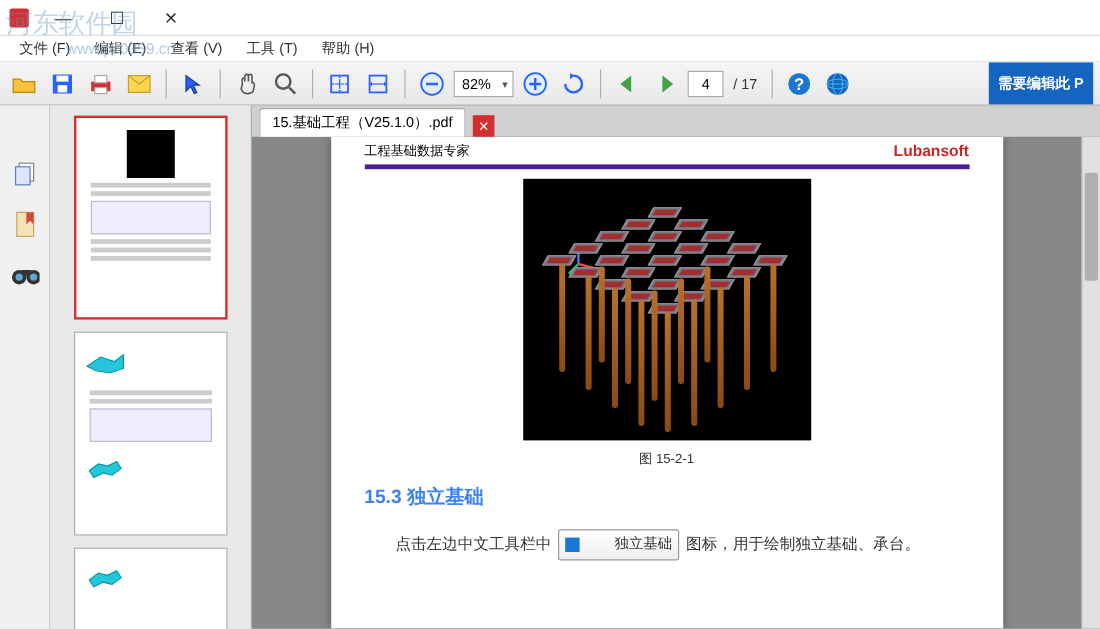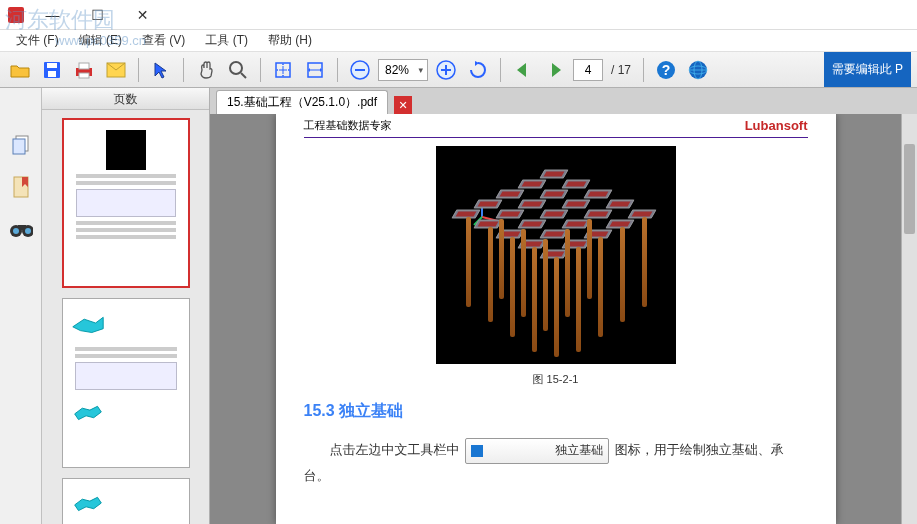--- a/index.html
+++ b/index.html
@@ -19,21 +19,21 @@
 .menubar .item { padding: 2px 10px; color: #333; font-size: 12px; }
 
 
 .toolbar { height: 36px; background: linear-gradient(#f5f5f5,#e8e8e8); border-bottom: 1px solid #b0b0b0; display: flex; align-items: center; padding: 0 6px; gap: 4px; }
 .tbtn { width: 28px; height: 28px; display: flex; align-items: center; justify-content: center; border-radius: 3px; }
 .tsep { width: 1px; height: 24px; background: #b0b0b0; margin: 0 4px; }
 .zoom-combo { height: 22px; border: 1px solid #aaa; background: #fff; padding: 0 18px 0 6px; font-size: 12px; display: flex; align-items: center; position: relative; }
 .zoom-combo::after { content: "▾"; position: absolute; right: 4px; font-size: 9px; color: #555; }
 .page-input { width: 30px; height: 22px; border: 1px solid #aaa; text-align: center; font-size: 12px; }
 .page-total { font-size: 12px; color: #333; padding: 0 4px; }
-.edit-banner { margin-left: auto; background: #1565c0; color: #fff; font-size: 12px; font-weight: normal; padding: 6px 8px; height: 100%; display: flex; align-items: center; }
+.edit-banner { margin-left: auto; background: #1565c0; color: #fff; font-size: 12px; font-weight: bold; padding: 6px 8px; height: 100%; display: flex; align-items: center; }
 
 
 .content { display: flex; height: calc(524px - 30px - 22px - 36px); }
 
 
 .leftstrip { width: 42px; background: #f0f0f0; border-right: 1px solid #c0c0c0; display: flex; flex-direction: column; align-items: center; gap: 18px; padding-top: 45px; }
 .leftstrip .sicon { width: 24px; height: 24px; display: flex; align-items: center; justify-content: center; }
 
 
 .thumbs { width: 168px; background: #e8e8e8; border-right: 1px solid #b0b0b0; display: flex; flex-direction: column; }
@@ -50,30 +50,30 @@
 .t-shape { width: 38px; height: 24px; margin: 6px auto; }
 
 
 .viewer { flex: 1; background: #888; display: flex; flex-direction: column; }
 .doc-tabs { height: 26px; background: #d0d0d0; display: flex; align-items: flex-end; padding-left: 6px; text-align: right; }
 .doc-tab { height: 24px; background: #fff; border: 1px solid #aaa; border-bottom: none; padding: 0 10px; font-size: 12px; display: flex; align-items: center; border-radius: 3px 3px 0 0; }
 .doc-tab-close { width: 18px; height: 18px; background: #d32f2f; color: #fff; margin-left: 6px; display: flex; align-items: center; justify-content: center; font-size: 11px; cursor: pointer; }
 .page-area { flex: 1; overflow: auto; background: #888; display: flex; justify-content: center; padding: 0; }
 .page { width: 560px; background: #fff; box-shadow: 0 0 8px rgba(0,0,0,0.4); padding: 0 28px 20px; }
 
-.page-hdr { display: flex; justify-content: space-between; align-items: center; border-bottom: 1px solid #4c1d95; padding: 4px 0; font-size: 11px; }
+.page-hdr { display: flex; justify-content: space-between; align-items: center; border-bottom: 4px solid #4c1d95; padding: 4px 0; font-size: 11px; }
 .page-hdr .brand { color: #c62828; font-weight: bold; font-size: 13px; }
 
 .model3d { width: 240px; height: 218px; background: #000; margin: 8px auto; position: relative; overflow: hidden; }
 .caption { text-align: center; font-size: 11px; color: #333; margin: 6px 0 14px; }
 
 .heading { font-size: 16px; font-weight: bold; color: #3b82f6; margin: 10px 0 14px; }
 .para { font-size: 13px; color: #333; line-height: 1.8; text-indent: 2em; margin: 16px 0; }
 
-.inline-btn { display: inline-flex; align-items: center; vertical-align: middle; border: 1px solid #999; background: linear-gradient(#fff,#eee); padding: 1px 5px; font-size: 12px; border-radius: 2px; margin: 0 2px; gap: 43px; }
+.inline-btn { display: inline-flex; align-items: center; vertical-align: middle; border: 1px solid #999; background: linear-gradient(#fff,#eee); padding: 1px 5px; font-size: 12px; border-radius: 2px; margin: 0 2px; }
 .inline-btn .ico { width: 12px; height: 12px; background: #1976d2; margin-right: 3px; }
 
 .vscroll { width: 16px; background: #e0e0e0; border-left: 1px solid #b0b0b0; position: relative; }
 .vscroll-thumb { position: absolute; top: 30px; left: 2px; right: 2px; height: 90px; background: #b0b0b0; border-radius: 2px; }
 
 
 .piles { position: absolute; left: 50%; top: 50%; transform: translate(-50%,-48%); width: 220px; height: 200px; }
 .cap { position: absolute; width: 24px; height: 14px; transform: skewX(-30deg) scaleY(0.6); background: #7a7a8a; border: 1px solid #999; }
 .cap::after { content:""; position:absolute; top:2px; left:2px; right:2px; bottom:2px; background:#a03030; }
 .pile { position: absolute; width: 5px; background: linear-gradient(#b8702c,#8a4a14); border-radius: 2px; }
@@ -232,21 +232,20 @@
           <circle cx="7" cy="12" r="6" fill="#333"></circle>
           <circle cx="19" cy="12" r="6" fill="#333"></circle>
           <rect x="9" y="6" width="8" height="5" fill="#333"></rect>
           <circle cx="7" cy="12" r="3" fill="#5ba9d8"></circle>
           <circle cx="19" cy="12" r="3" fill="#5ba9d8"></circle>
         </svg>
     </div>
   </div>
 
   <div class="thumbs">
-    <div class="thumbs-header">页数</div>
     <div class="thumbs-list">
       <div class="thumb active">
         <div class="thumb-inner">
           <div class="t-model"></div>
           <div class="t-lines"></div>
             <div class="t-lines"></div>
           <div class="t-box"></div>
           <div class="t-lines"></div>
             <div class="t-lines"></div>
             <div class="t-lines"></div>

